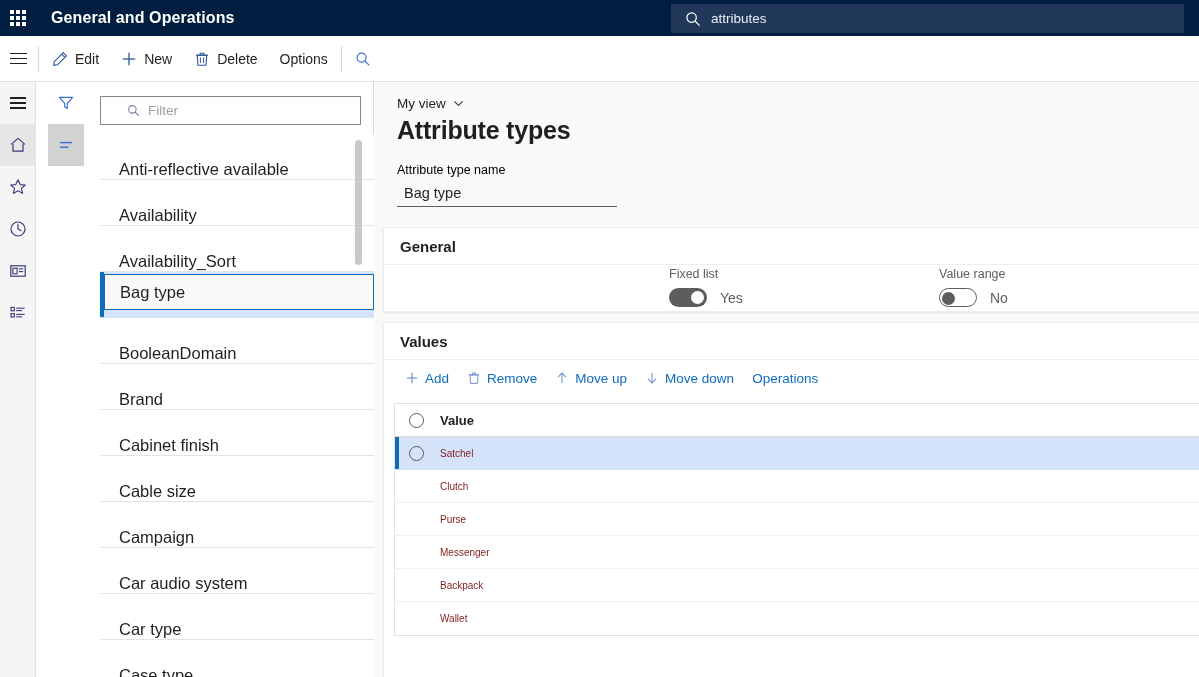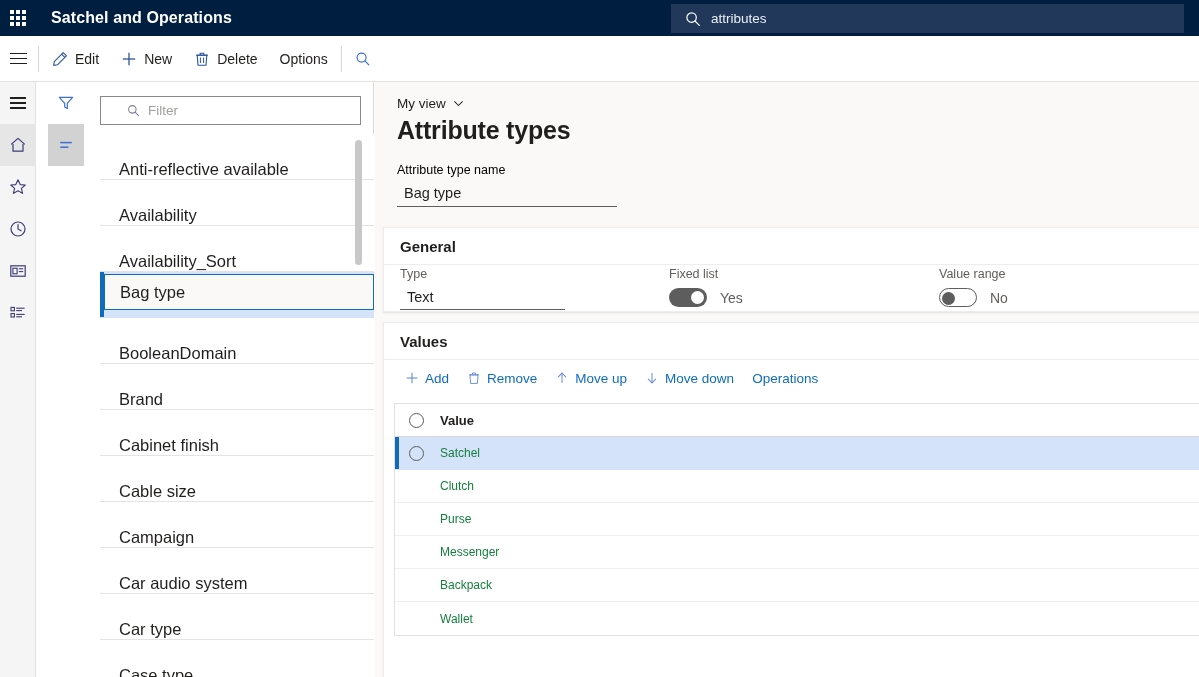--- a/index.html
+++ b/index.html
@@ -285,42 +285,42 @@
   .grid-row:last-child { border-bottom: none; }
   .radio-cell {
     width: 42px; display: flex; align-items: center; justify-content: center;
     flex: none;
   }
   .radio {
     width: 15px; height: 15px; border-radius: 50%;
     border: 1.3px solid #5b5b5b; background: transparent;
   }
   .cell {
-    font-size: 12px; color: #15803d;
+    font-size: 10px; color: #7f1d1d;
     padding-left: 3px;
   }
 </style>
 </head>
 <body>
 
 <div class="topbar">
   <div class="waffle">
     <div class="waffle-grid">
       <i></i>
         <i></i>
         <i></i>
         <i></i>
         <i></i>
         <i></i>
         <i></i>
         <i></i>
         <i></i>
     </div>
   </div>
-  <div class="app-title">Satchel and Operations</div>
+  <div class="app-title">General and Operations</div>
   <div class="global-search">
     <svg class="cmd-icon" viewBox="0 0 16 16" fill="none">
       <circle cx="6.6" cy="6.6" r="4.7" stroke="#ffffff" stroke-width="1.2"></circle>
       <line x1="10.0" y1="10.0" x2="14.3" y2="14.3" stroke="#ffffff" stroke-width="1.2" stroke-linecap="round"></line>
     </svg>
     <span class="gs-text">attributes</span>
   </div>
 </div>
 
 <div class="cmdbar">
@@ -497,24 +497,20 @@
 
   <div class="page-title">Attribute types</div>
 
   <div class="field-label">Attribute type name</div>
   <input class="name-input" readonly="" value="Bag type" style="">
 
   <div class="card card-general">
     <div class="card-header">General</div>
     <div class="gen-body">
 
-      <div class="gen-field" style="left:16px;top:2px;">
-        <span class="gl">Type</span>
-        <input class="type-input" readonly="" value="Text" style="">
-      </div>
 
       <div class="gen-field" style="left:285px;top:2px;">
         <span class="gl">Fixed list</span>
         <div class="toggle-row">
           <div class="toggle on">
             <span class="knob"></span>
           </div>
           <span class="toggle-label">Yes</span>
         </div>
       </div>

